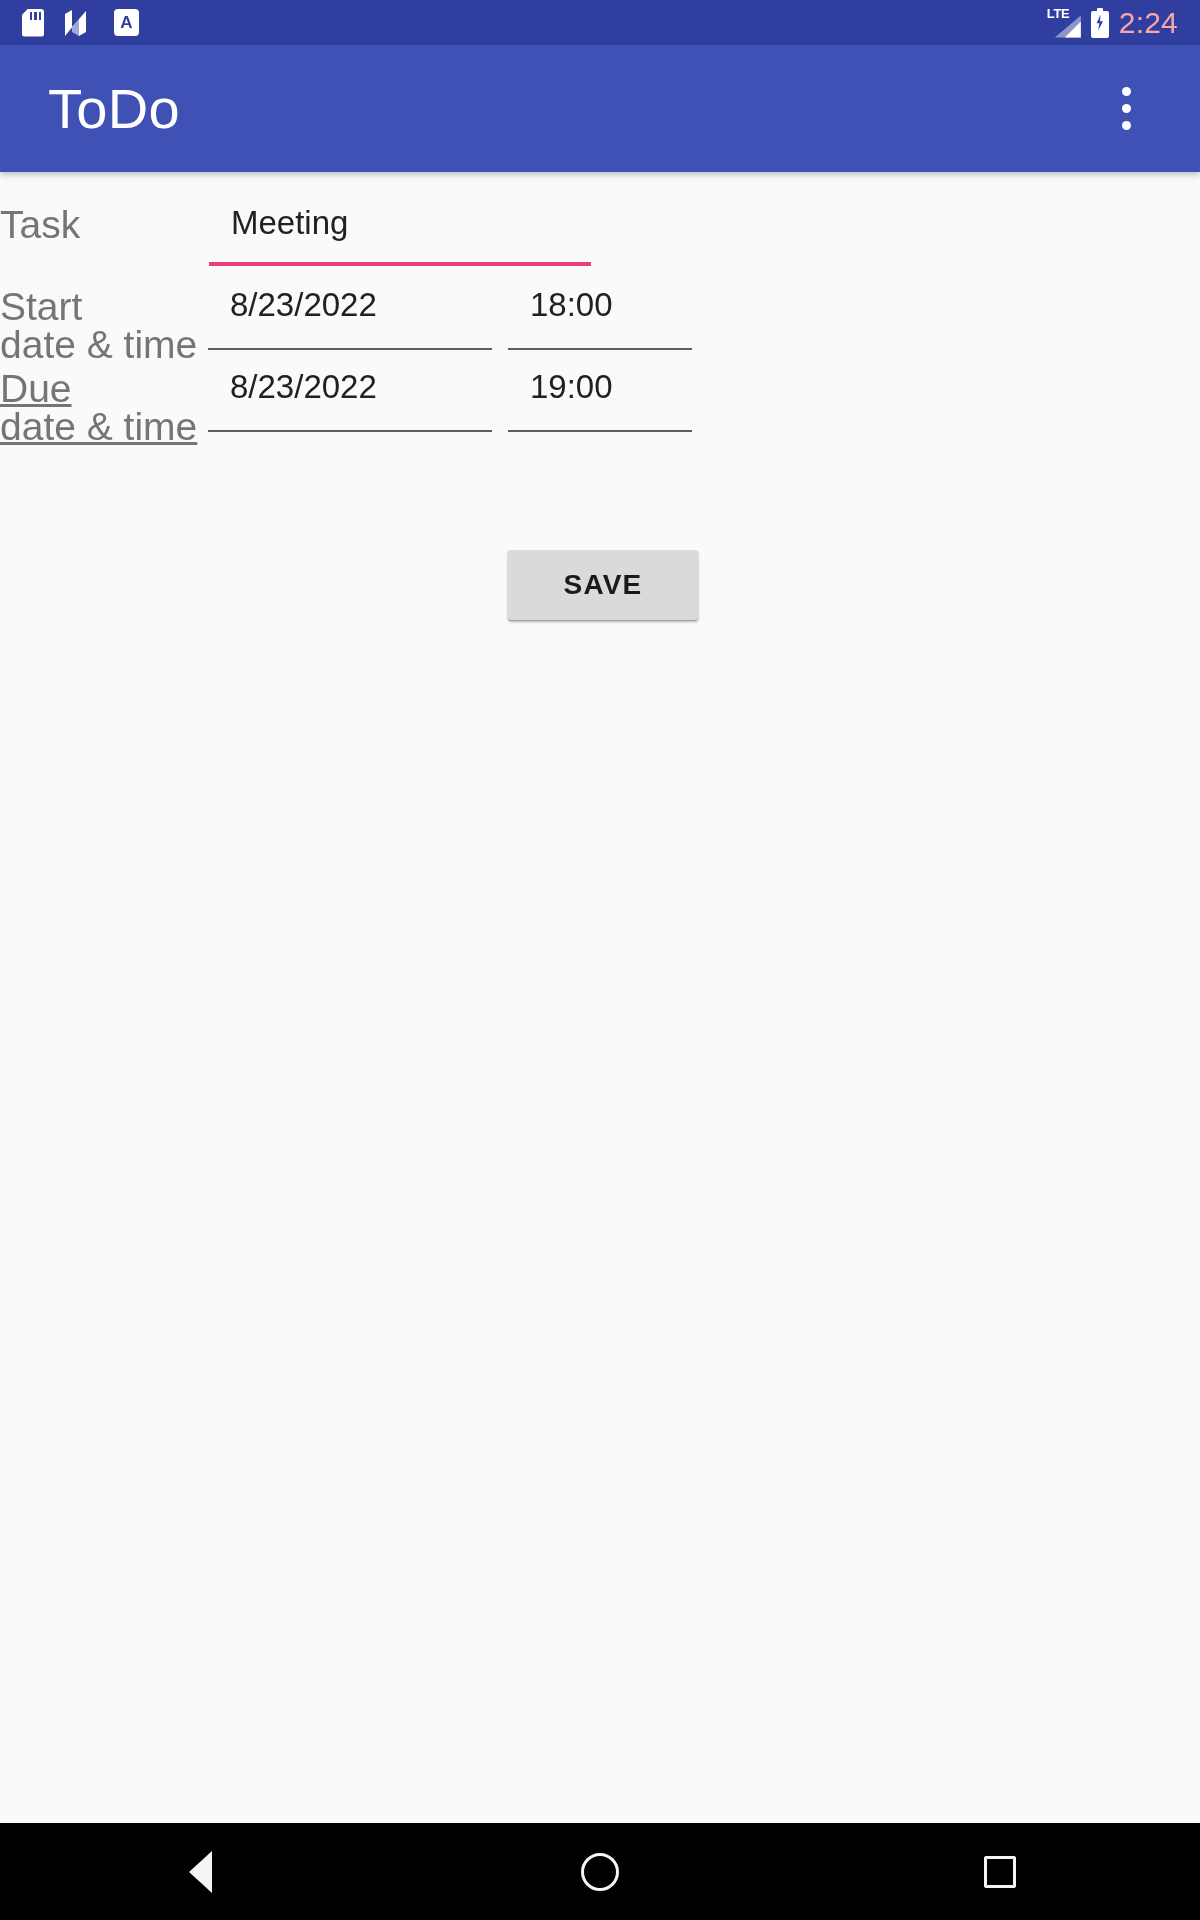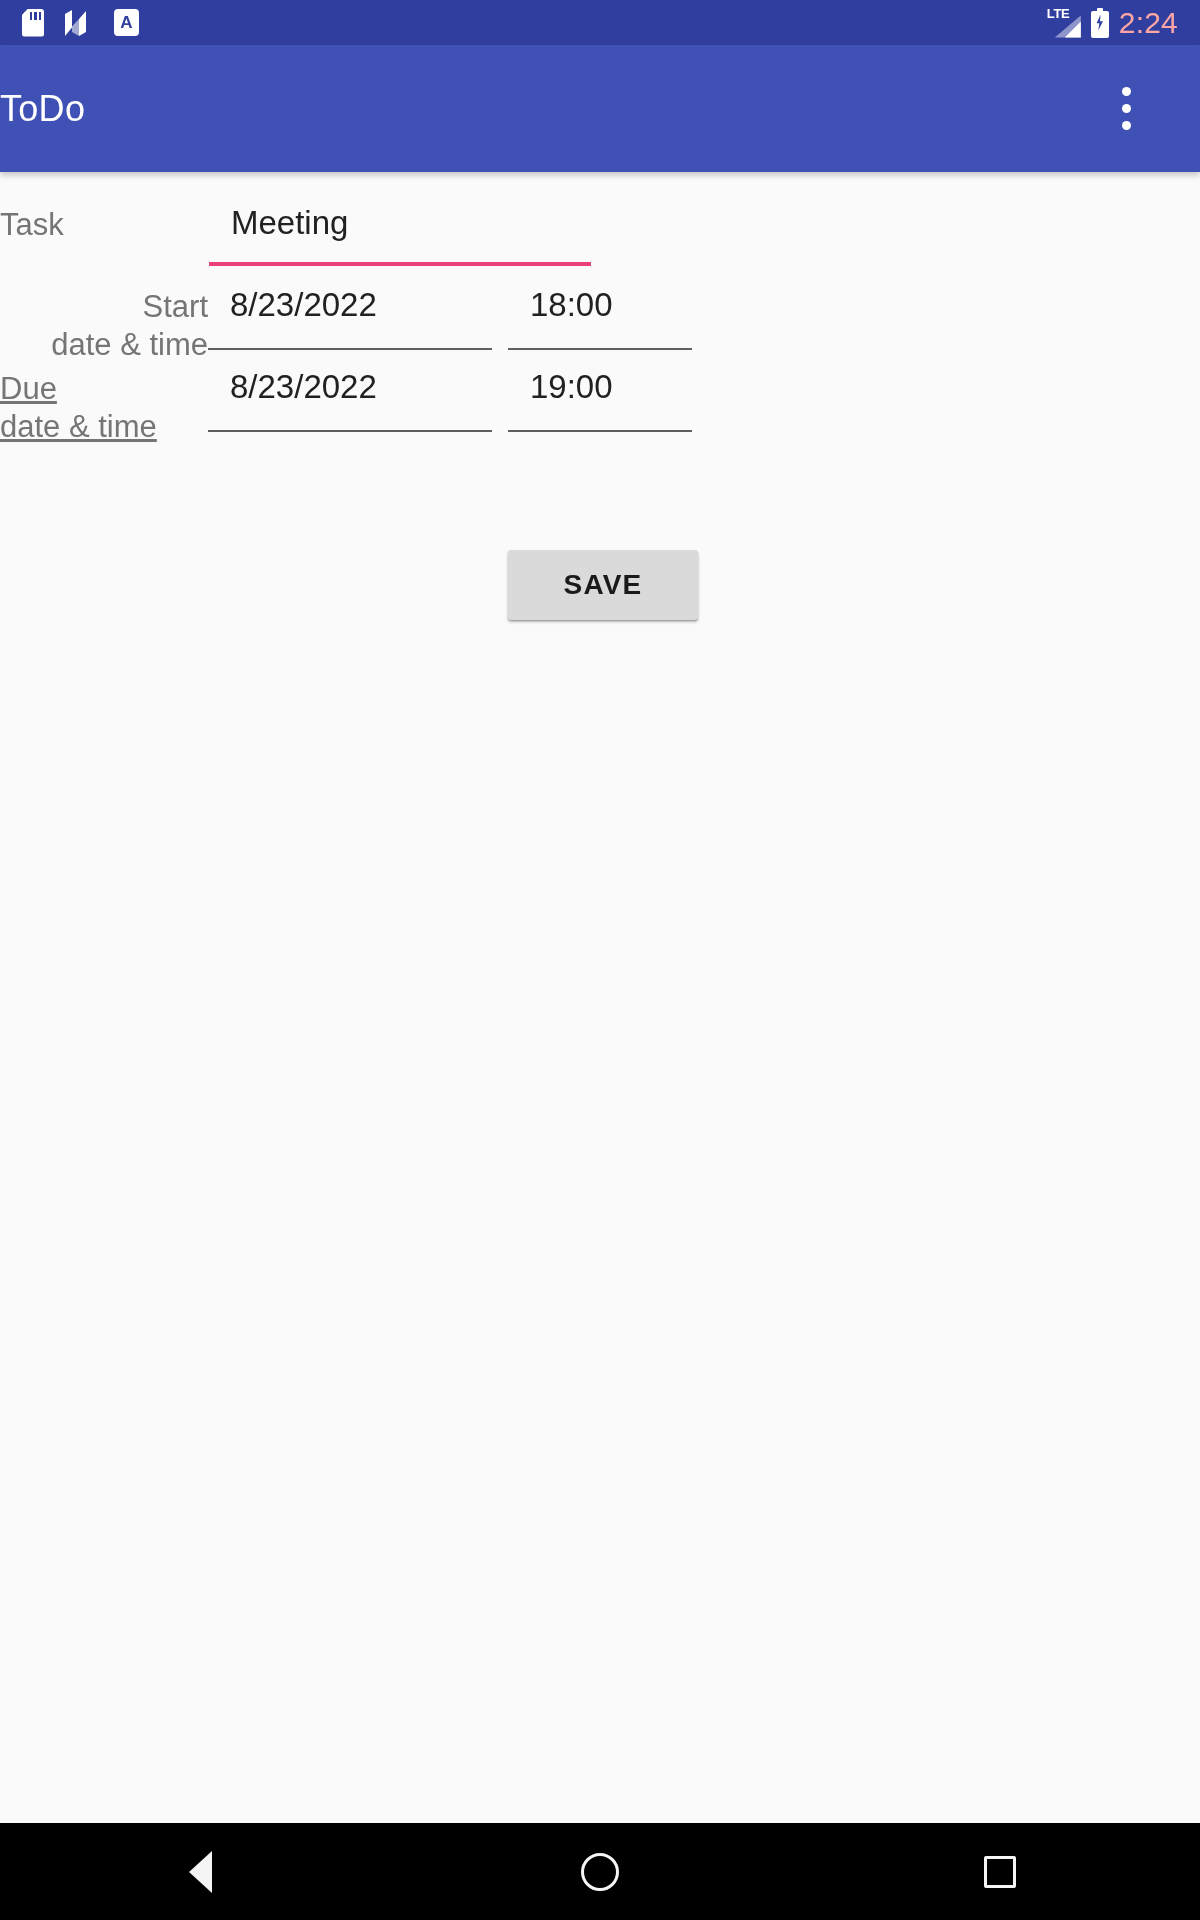--- a/index.html
+++ b/index.html
@@ -92,21 +92,22 @@
   
   .app-bar {
     position:absolute; top:45px; left:0;
     width:1200px; height:127px;
     background:#3F51B5;
     display:flex; align-items:center;
     box-shadow:0 3px 6px rgba(0,0,0,.22);
     z-index:5;
   }
   .app-title {
-    color:#FFFFFF; font-size:36px; font-weight:500;
+    margin-left:48px;
+    color:#FFFFFF; font-size:56px; font-weight:500;
     letter-spacing:.3px; line-height:1;
   }
   .overflow-btn {
     margin-left:auto; margin-right:46px;
     width:56px; height:80px;
     display:flex; flex-direction:column;
     align-items:center; justify-content:center; gap:8px;
   }
   .overflow-btn span {
     display:block; width:9px; height:9px;
@@ -117,21 +118,21 @@
   .content {
     position:absolute; top:172px; left:0;
     width:1200px; height:1651px;
     background:#FAFAFA;
   }
 
   .row { position:absolute; display:flex; }
 
   .field-label {
     color:#757575;
-    font-size:31px; font-weight:400;
+    font-size:39px; font-weight:400;
     line-height:38px;
     white-space:pre-line;
   }
 
   .input-cell { position:relative; }
   .input-val {
     color:#212121; font-size:33px; font-weight:400;
     line-height:1; white-space:nowrap;margin-left:21px;
   }
   .underline {
@@ -142,21 +143,21 @@
 
   
   .row-task { top:34px; left:0; }
   .row-task .field-label { width:209px; }
   .row-task .input-cell { width:382px; height:60px; }
   .row-task .input-val { position:absolute; left:1px; top:0; }
   .row-task .underline { width:382px; }
 
   
   .row-start { top:116px; left:0; }
-  .row-start .field-label { width:208px;text-align:right; }
+  .row-start .field-label { width:208px; }
   
   .row-due { top:198px; left:0; }
   .row-due .field-label { width:208px;text-decoration:underline; }
 
   .cell-date { width:284px; height:62px; position:relative; }
   .cell-date .input-val { position:absolute; left:1px; top:0; }
   .cell-date .underline { width:284px; }
 
   .cell-gap { width:16px; }
 

